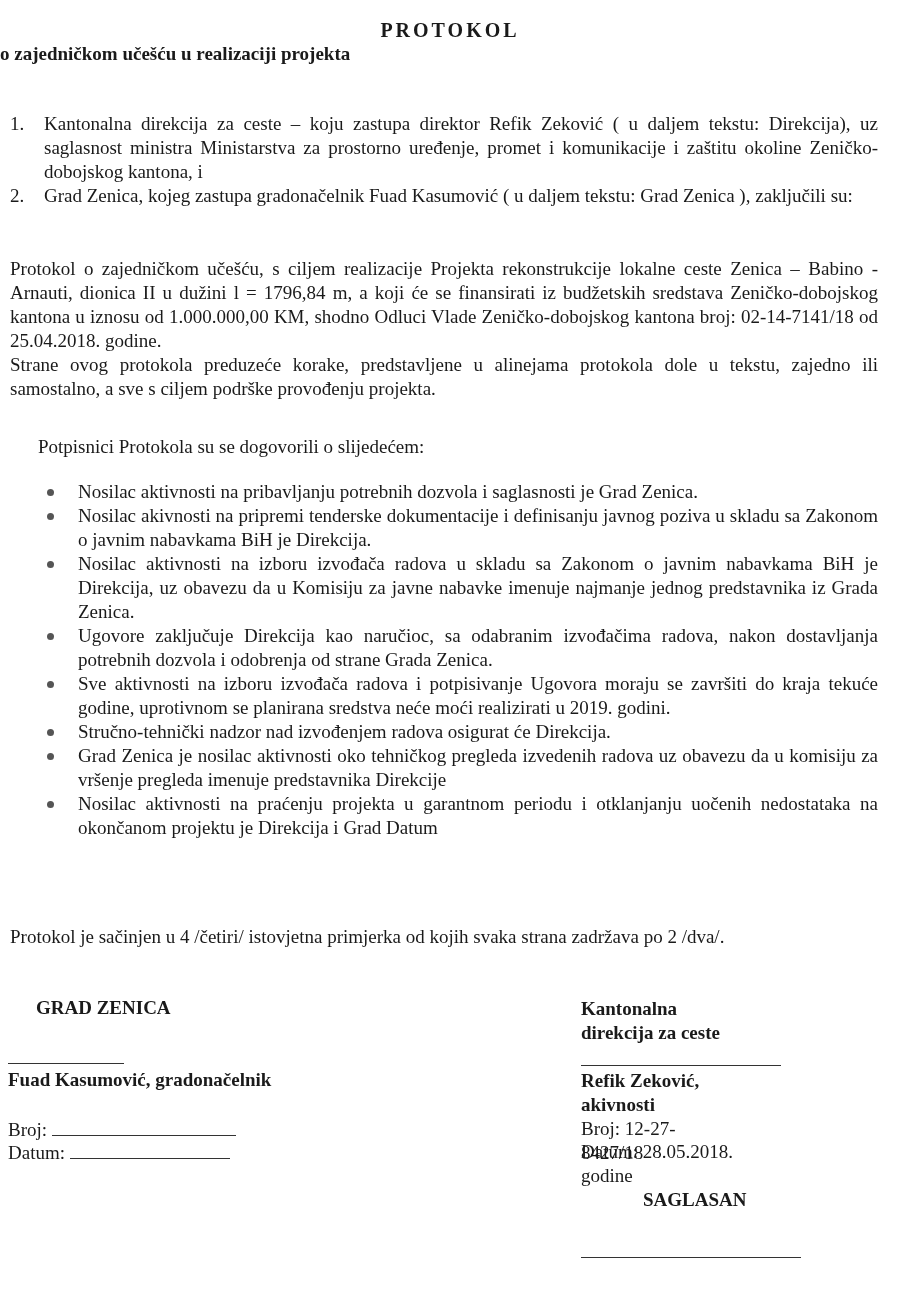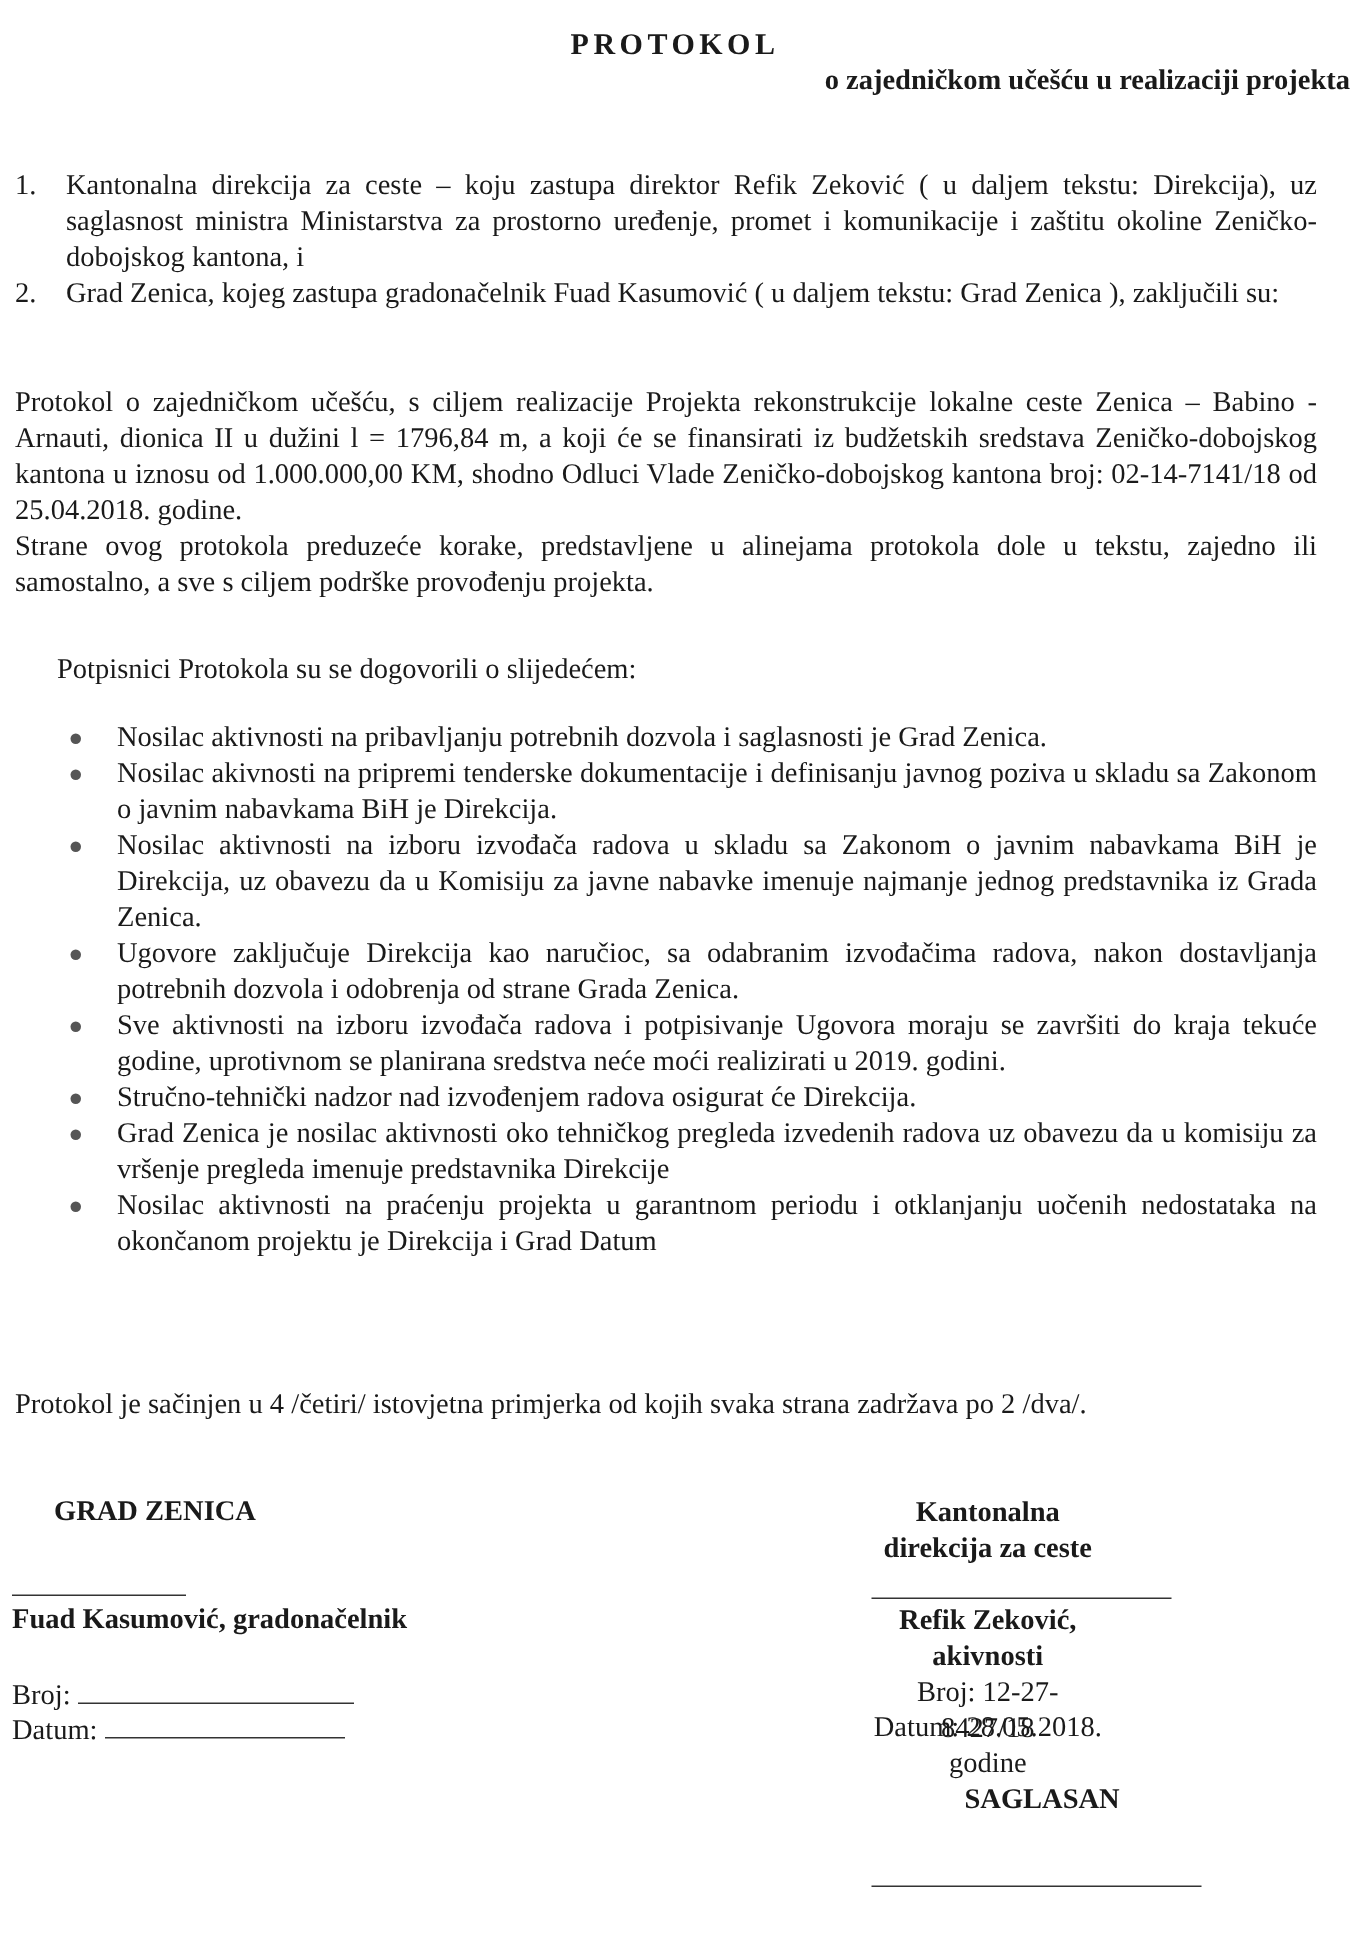--- a/index.html
+++ b/index.html
@@ -7,39 +7,39 @@
     width: 900px; height: 1296px; position: relative; overflow: hidden;
     font-family: "Liberation Serif", serif; color: #1a1a1a;
     font-size: 19px; line-height: 24px;
   }
   .page { position: absolute; left: 0; top: 0; width: 736px; height: 1296px; }
   .title {
     position: absolute; top: 18px; left: 0; width: 900px; text-align: center;
     font-weight: bold; font-size: 20px; letter-spacing: 3px; line-height: 24px;
   }
   .subtitle {
-    position: absolute; top: 42px; left: 0; width: 900px; text-align: right;
+    position: absolute; top: 42px; left: 0; width: 900px; text-align: left;
     font-weight: bold; font-size: 19px; line-height: 24px;
   }
   .numlist { position: absolute; left: 10px; top: 112px; width: 868px; }
   .numitem { display: flex; }
   .numitem .num { width: 34px; flex: 0 0 34px; }
   .numitem .txt { flex: 1; text-align: justify; }
   .para { position: absolute; left: 10px; width: 868px; text-align: justify; }
   .bullets { position: absolute; left: 44px; top: 480px; width: 834px; }
   .bullet { display: flex; }
   .bullet .dot {
     flex: 0 0 34px; width: 34px; position: relative;
   }
   .bullet .dot::before {
     content: ""; position: absolute; left: 3px; top: 9px; width: 7px; height: 7px;
     border-radius: 50%; background: #555;
   }
   .bullet .txt { flex: 1; text-align: justify; }
-  .sig { position: absolute; font-size: 19px; line-height: 24px; text-align: center; }
+  .sig { position: absolute; font-size: 19px; line-height: 24px; }
   .bold { font-weight: bold; }
   .sigline { position: absolute; height: 1px; background: #333; }
   .fillline { display: inline-block; border-bottom: 1px solid #333; height: 18px; vertical-align: baseline; }
 </style>
 </head>
 <body>
 
 <div class="page">
 
   <div class="title">PROTOKOL</div>

